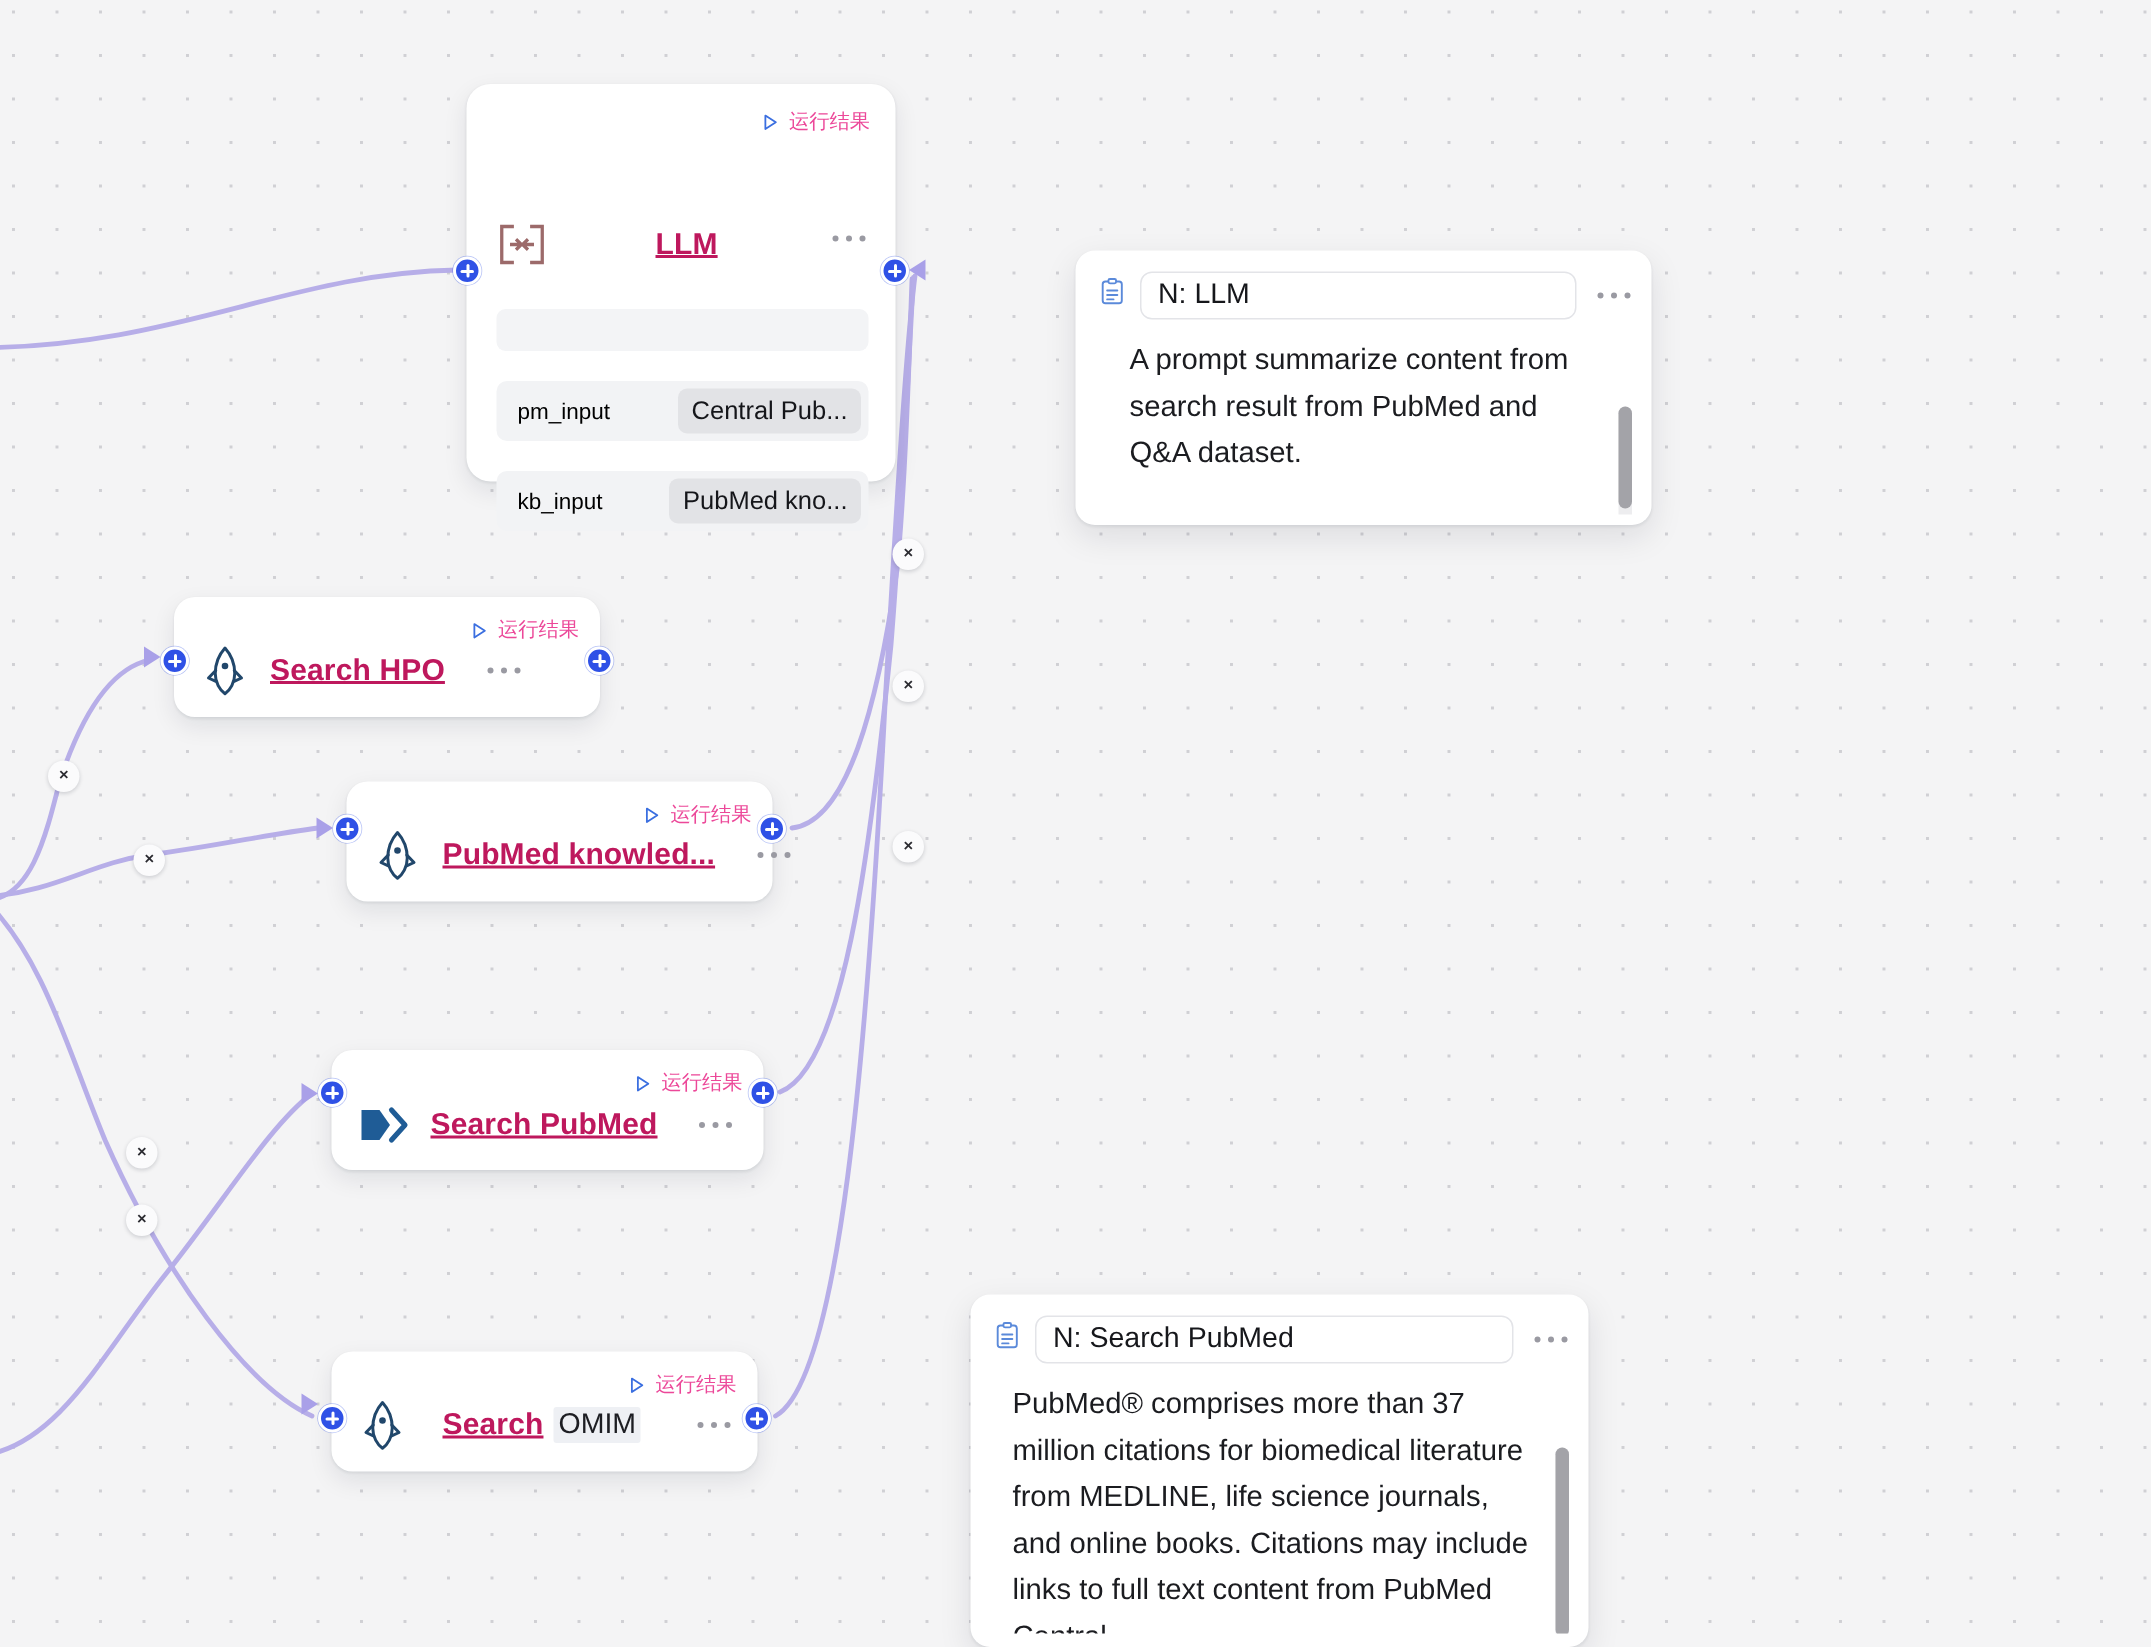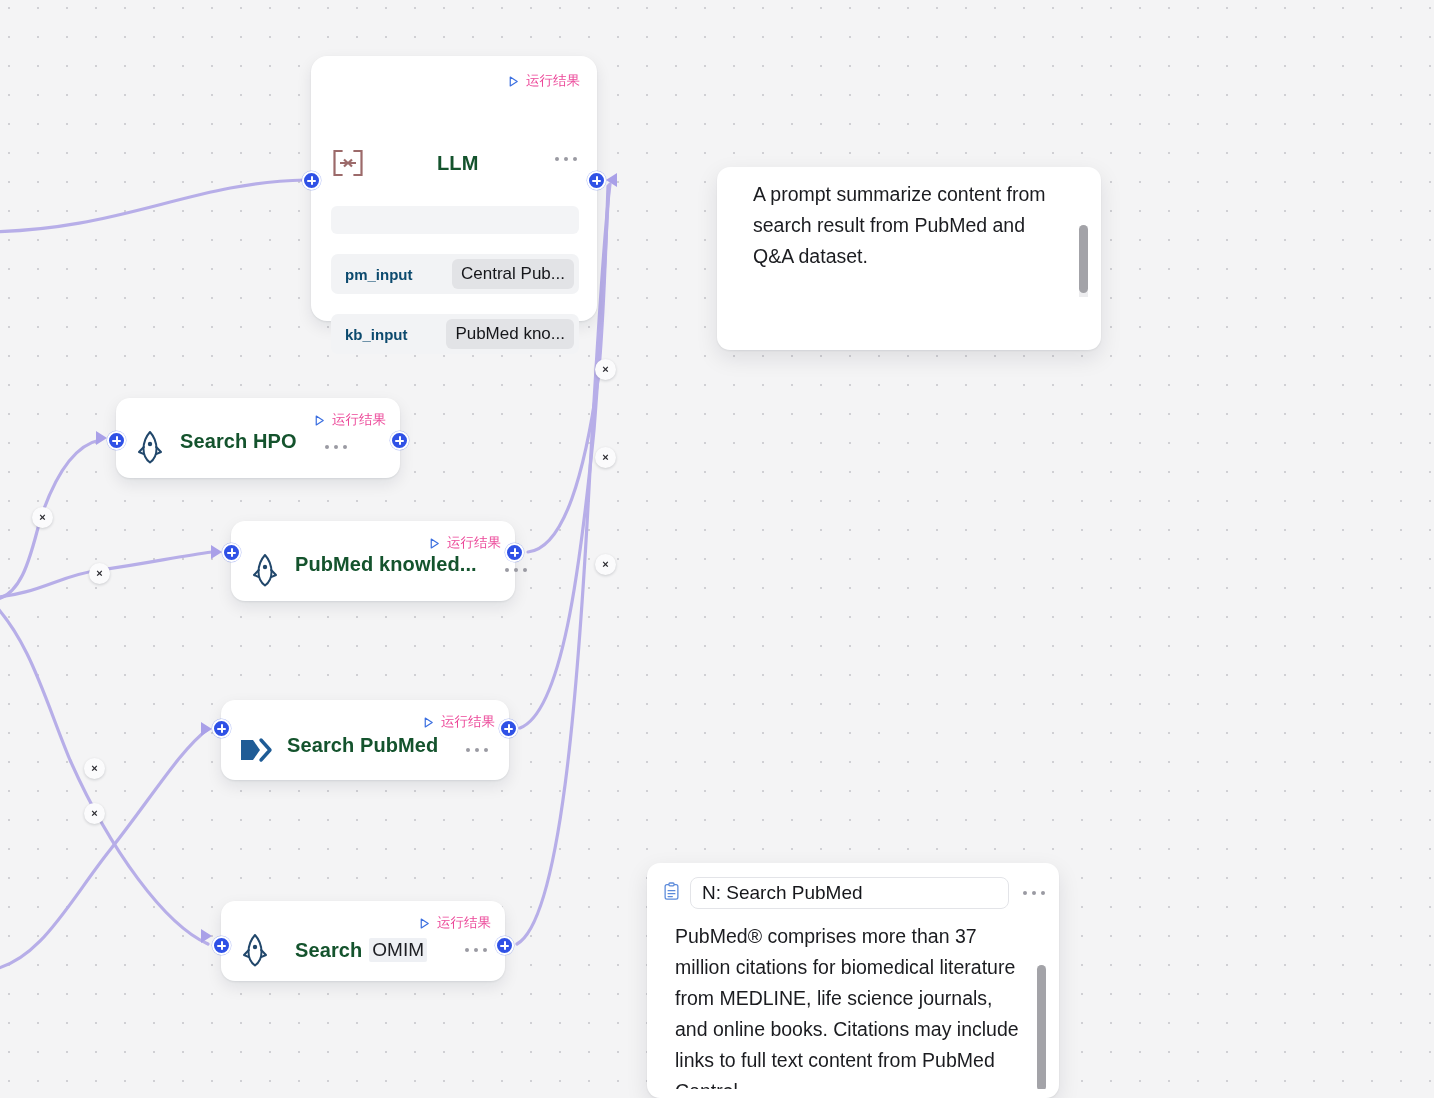--- a/index.html
+++ b/index.html
@@ -36,23 +36,24 @@
     align-items: center;
     gap: 6px;
     font-size: 13.5px;
     color: #ec4899;
     white-space: nowrap;
   }
   .play-outline { width: 13px; height: 13px; }
   .node-title {
     font-size: 20px;
     font-weight: bold;
-    color: #14532d;
+    color: #be185d;
     letter-spacing: .1px;
     white-space: nowrap;
+    text-decoration: underline;
   }
   .dots {
     display: flex;
     align-items: center;
     gap: 5px;
   }
   .dots i {
     display: block;
     width: 4px; height: 4px;
     border-radius: 50%;
@@ -138,24 +139,23 @@
     position: absolute;
     left: 20px;
     width: 248px; height: 40px;
     background: #f2f3f5;
     border-radius: 7px;
     display: flex;
     align-items: center;
   }
   .var-key {
     font-size: 15px;
-    color: #0c4a6e;
+    color: #000000;
     margin-left: 14px;
     white-space: nowrap;
-    font-weight: bold;
   }
   .var-val {
     margin-left: auto;
     margin-right: 5px;
     background: #e2e3e6;
     border-radius: 6px;
     padding: 5px 9px;
     font-size: 17px;
     color: #15161a;
     max-width: 152px;
@@ -163,20 +163,21 @@
     white-space: nowrap;
   }
 
   
   .node-sm { height: 80px; border-radius: 14px; }
   .node-sm .node-run { right: 14px; top: 13px; }
   .node-sm .row {
     position: absolute;
     left: 18px; right: 10px; bottom: 14px;
     display: flex;
+    align-items: center;
     gap: 14px;
   }
   .node-sm .dots { margin-left: 14px; }
 
   .rocket { width: 32px; height: 34px; flex: none; }
   .pm-icon { width: 34px; height: 32px; flex: none; }
 
   #node-hpo { left: 116px; top: 398px; width: 284px; }
   #node-kb  { left: 231px; top: 521px; width: 284px; }
   #node-pm  { left: 221px; top: 700px; width: 288px; }
@@ -441,20 +442,35 @@
           <i></i>
           <i></i>
         </span>
     </div>
     <div class="handle" style="left:-9px; top:35px;"></div>
     <div class="handle" style="right:-9px; top:35px;"></div>
   </div>
   <div class="arrow-in" style="position:absolute; left:201px; top:929px;"></div>
 
   <div class="note" id="note-llm">
+    <div class="note-head">
+      <span>
+        <svg viewBox="0 0 20 22" width="17" height="19">
+          <rect x="2.5" y="3" width="15" height="17" rx="2.2" fill="none" stroke="#5b8ada" stroke-width="1.5"></rect>
+          <rect x="7" y="1" width="6" height="3.4" rx="1.2" fill="#ffffff" stroke="#5b8ada" stroke-width="1.5"></rect>
+          <path d="M6,10 H14 M6,13.5 H14 M6,17 H11" stroke="#5b8ada" stroke-width="1.5" stroke-linecap="round"></path>
+        </svg>
+      </span>
+      <span class="note-title-box">N: LLM</span>
+      <span class="dots" style="margin-left:4px;">
+          <i></i>
+          <i></i>
+          <i></i>
+        </span>
+    </div>
     <div class="note-body">
       <span>A prompt summarize content from search result from PubMed and Q&amp;A dataset.</span>
       <span class="note-scroll-track"></span>
       <span class="note-scroll-thumb"></span>
     </div>
   </div>
 
   <div class="note" id="note-pm">
     <div class="note-head">
       <span>

